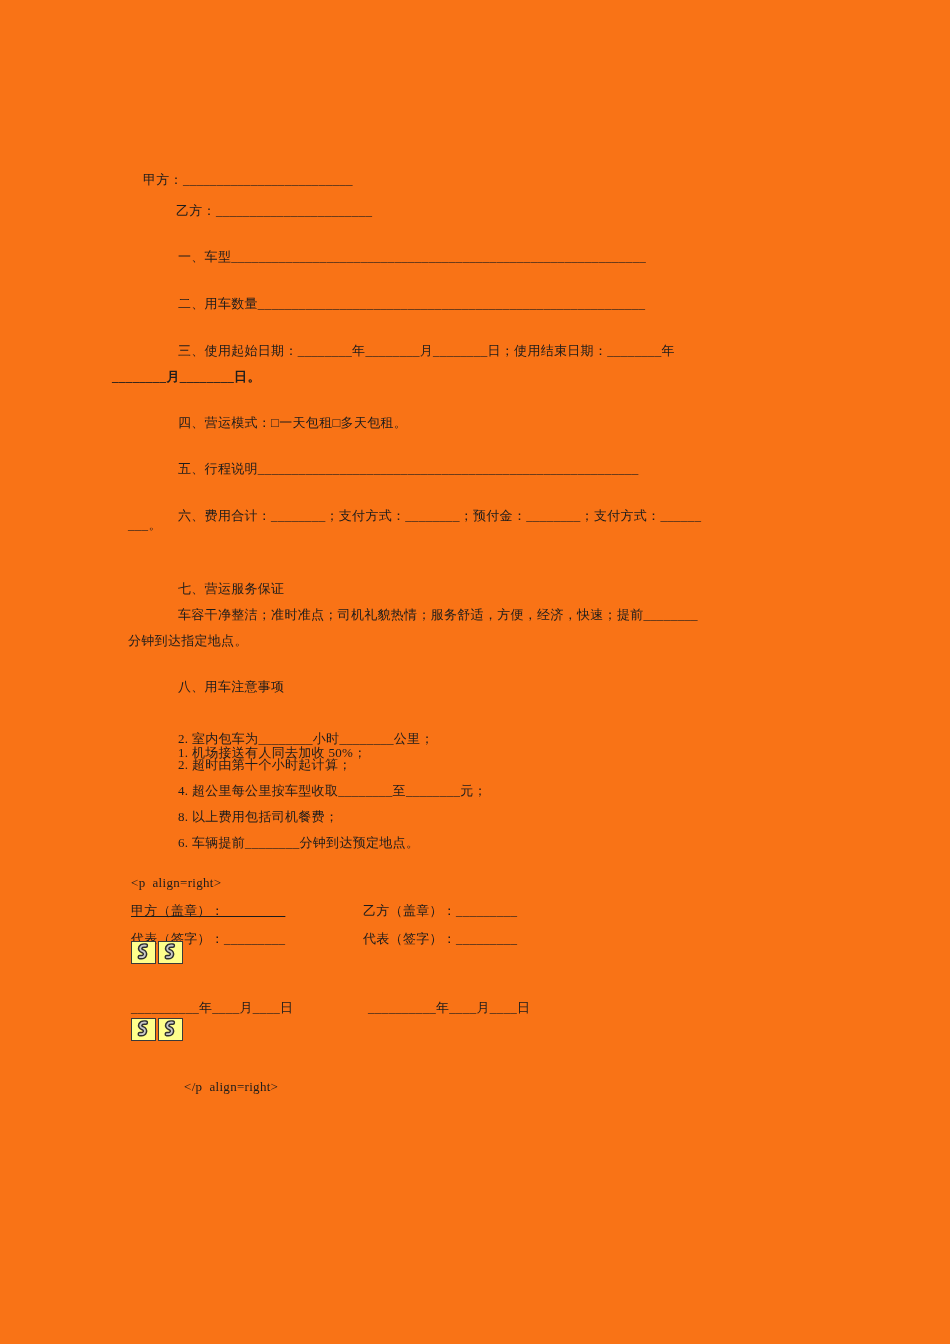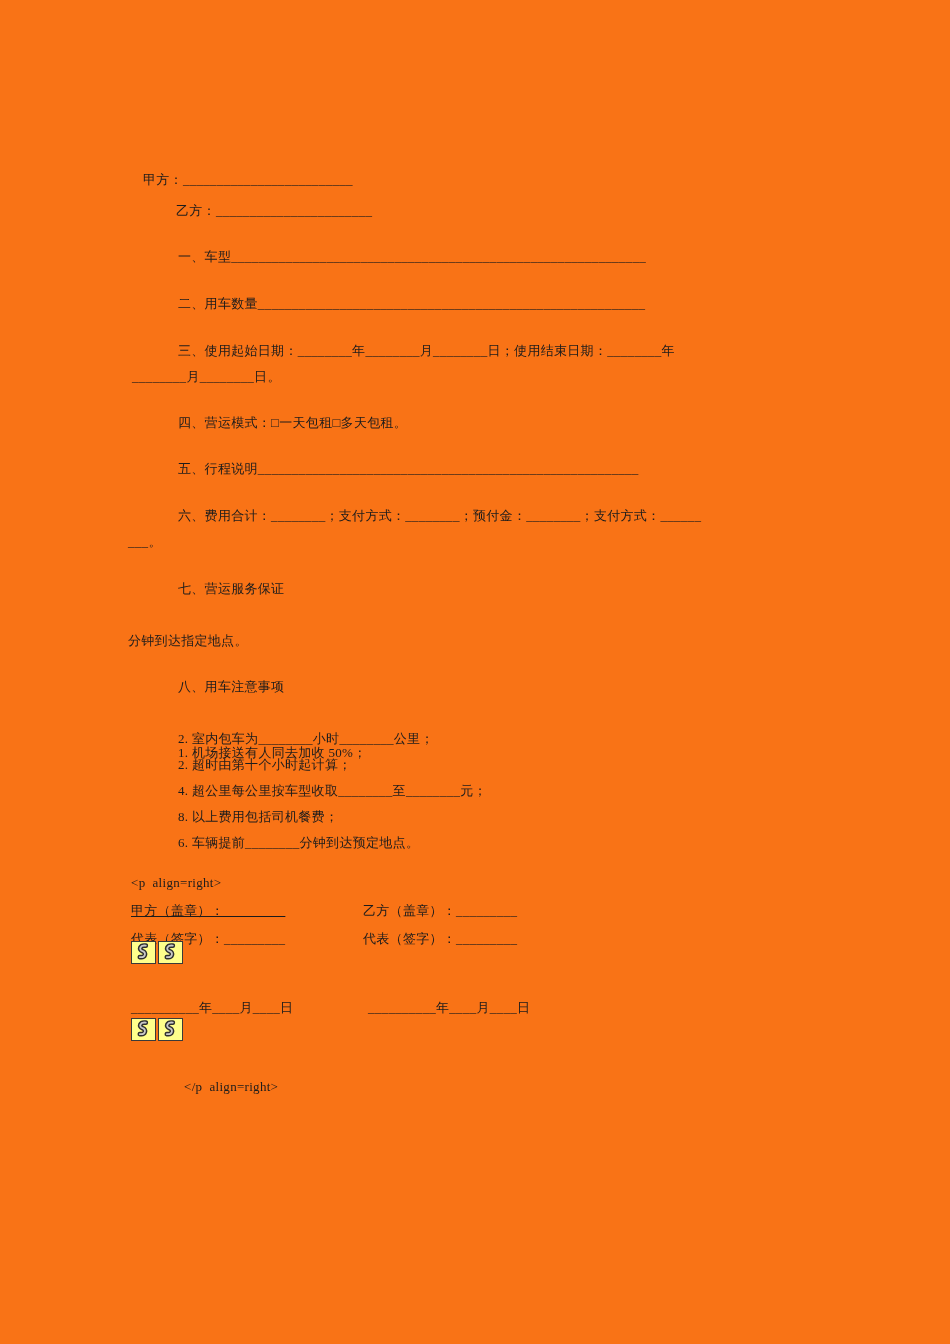--- a/index.html
+++ b/index.html
@@ -19,25 +19,25 @@
     line-height: 22px;
     letter-spacing: 0.3px;
   }
   
   .l-party-a   { left: 143px; top: 169px; }
   .l-party-b   { left: 176px; top: 200px; }
   
   .l-c1        { left: 178px; top: 246px; }
   .l-c2        { left: 178px; top: 293px; }
   .l-c3-1      { left: 178px; top: 340px; }
-  .l-c3-2      { left: 132px; top: 366px; }
+  .l-c3-2      { left: 112px; top: 366px; font-weight: bold; }
   .l-c4        { left: 178px; top: 412px; }
   .l-c5        { left: 178px; top: 458px; }
   .l-c6-1      { left: 178px; top: 505px; }
-  .l-c6-2      { left: 128px; top: 531px; }
+  .l-c6-2      { left: 128px; top: 514px; }
   .l-c7-title  { left: 178px; top: 578px; }
   .l-c7-1      { left: 178px; top: 604px; }
   .l-c7-2      { left: 128px; top: 630px; }
   .l-c8-title  { left: 178px; top: 676px; }
   .l-n1        { left: 178px; top: 702px; margin-top: 40px; }
   .l-n2        { left: 178px; top: 728px; }
   .l-n3        { left: 178px; top: 754px; }
   .l-n4        { left: 178px; top: 780px; }
   .l-n5        { left: 178px; top: 806px; }
   .l-n6        { left: 178px; top: 832px; }
@@ -75,20 +75,21 @@
 
   <div class="line l-c1">一、车型_____________________________________________________________</div>
   <div class="line l-c2">二、用车数量_________________________________________________________</div>
   <div class="line l-c3-1">三、使用起始日期：________年________月________日；使用结束日期：________年</div>
   <div class="line l-c3-2">________月________日。</div>
   <div class="line l-c4">四、营运模式：□一天包租□多天包租。</div>
   <div class="line l-c5">五、行程说明________________________________________________________</div>
   <div class="line l-c6-1">六、费用合计：________；支付方式：________；预付金：________；支付方式：______</div>
   <div class="line l-c6-2">___。</div>
   <div class="line l-c7-title">七、营运服务保证</div>
+  <div class="line l-c7-1">车容干净整洁；准时准点；司机礼貌热情；服务舒适，方便，经济，快速；提前________</div>
   <div class="line l-c7-2">分钟到达指定地点。</div>
   <div class="line l-c8-title">八、用车注意事项</div>
   <div class="line l-n1">1. 机场接送有人同去加收 50%；</div>
   <div class="line l-n2">2. 室内包车为________小时________公里；</div>
   <div class="line l-n3">2. 超时由第十个小时起计算；</div>
   <div class="line l-n4">4. 超公里每公里按车型收取________至________元；</div>
   <div class="line l-n5">8. 以上费用包括司机餐费；</div>
   <div class="line l-n6">6. 车辆提前________分钟到达预定地点。</div>
 
   <div class="line l-popen">&lt;p  align=right&gt;</div>

